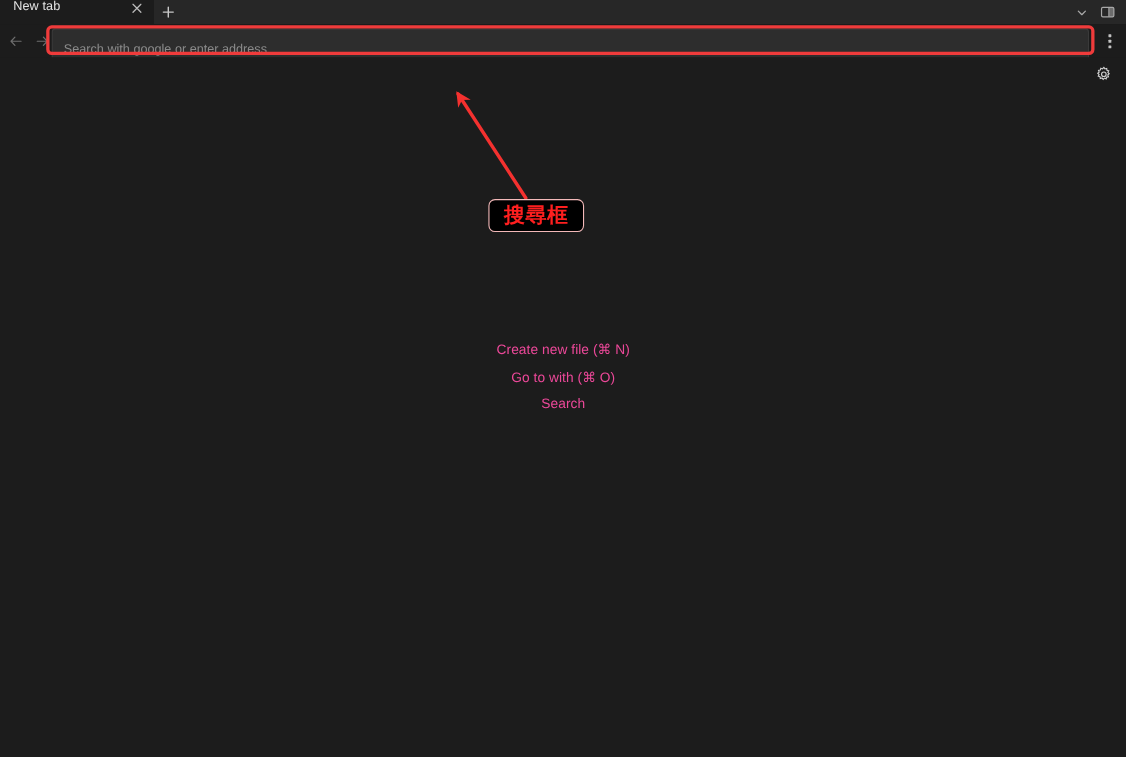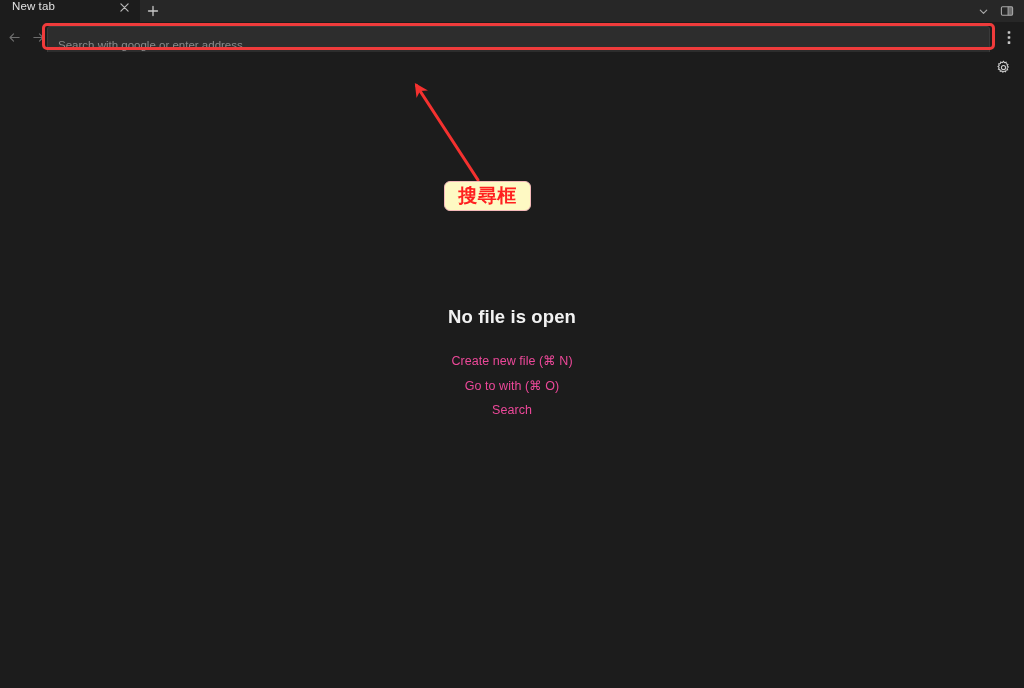--- a/index.html
+++ b/index.html
@@ -218,21 +218,21 @@
     height: 688px;
     pointer-events: none;
   }
 
   .annot-label {
     position: absolute;
     left: 444px;
     top: 181px;
     width: 87px;
     height: 30px;
-    background: #fef9c3;
+    background: #000000;
     border: 1.5px solid #f3b9b9;
     border-radius: 6px;
     display: flex;
     align-items: center;
     justify-content: center;
     color: #ff1f1f;
     font-size: 19px;
     font-weight: bold;
     font-family: "DejaVu Sans", "Liberation Sans", sans-serif;
     letter-spacing: 0.5px;
@@ -306,21 +306,20 @@
 <div class="page">
 
   <div class="gear-btn">
     <svg width="15" height="15" viewBox="0 0 18 18" fill="none" stroke="currentColor" stroke-width="1.25">
       <circle cx="9" cy="9" r="2.5"></circle>
       <path d="M9 1.6 L10.2 3.2 L12.1 2.7 L12.4 4.7 L14.3 5.3 L13.4 7.1 L14.8 8.5 L13.3 9.8 L14 11.7 L12 12.1 L11.5 14 L9.7 13.2 L8.3 14.6 L7 13.1 L5.1 13.7 L4.8 11.7 L2.9 11.1 L3.8 9.3 L2.4 7.9 L3.9 6.6 L3.2 4.7 L5.2 4.3 L5.7 2.4 L7.5 3.2 Z"></path>
     </svg>
   </div>
 
   <div class="empty-state">
-    <div class="empty-title">No file is open</div>
 
     <a class="empty-link" href="#">Create new file (⌘ N)</a>
     <a class="empty-link" href="#">Go to with (⌘ O)</a>
     <a class="empty-link" href="#">Search</a>
   </div>
 </div>
 
 <div class="annotation-layer">
   <svg width="1024" height="688" viewBox="0 0 1024 688" style="position:absolute;top:0;left:0;">
     <defs>

